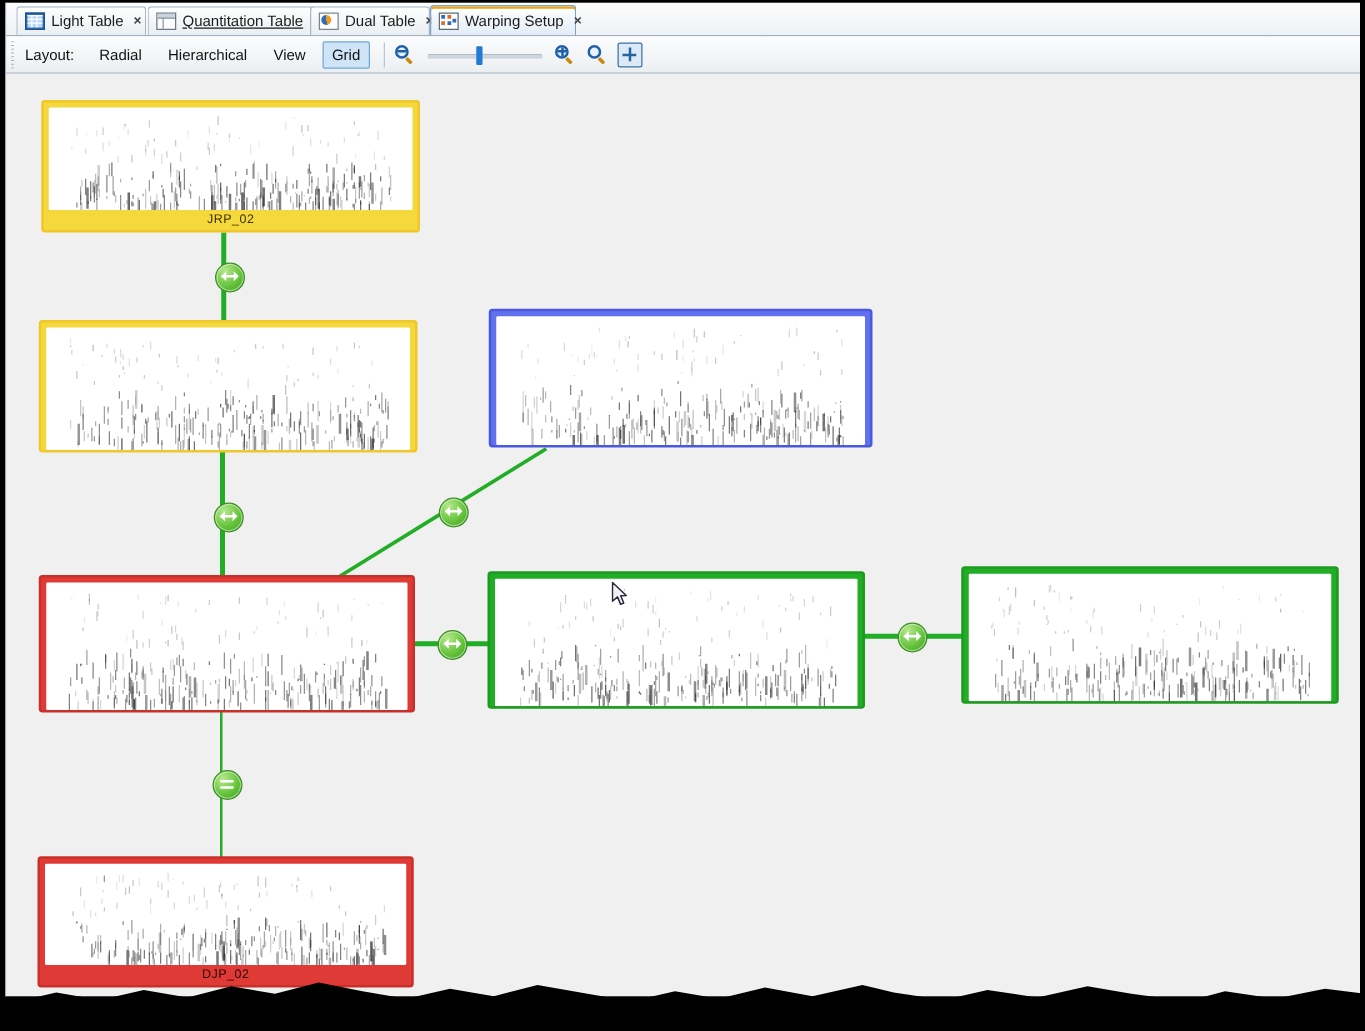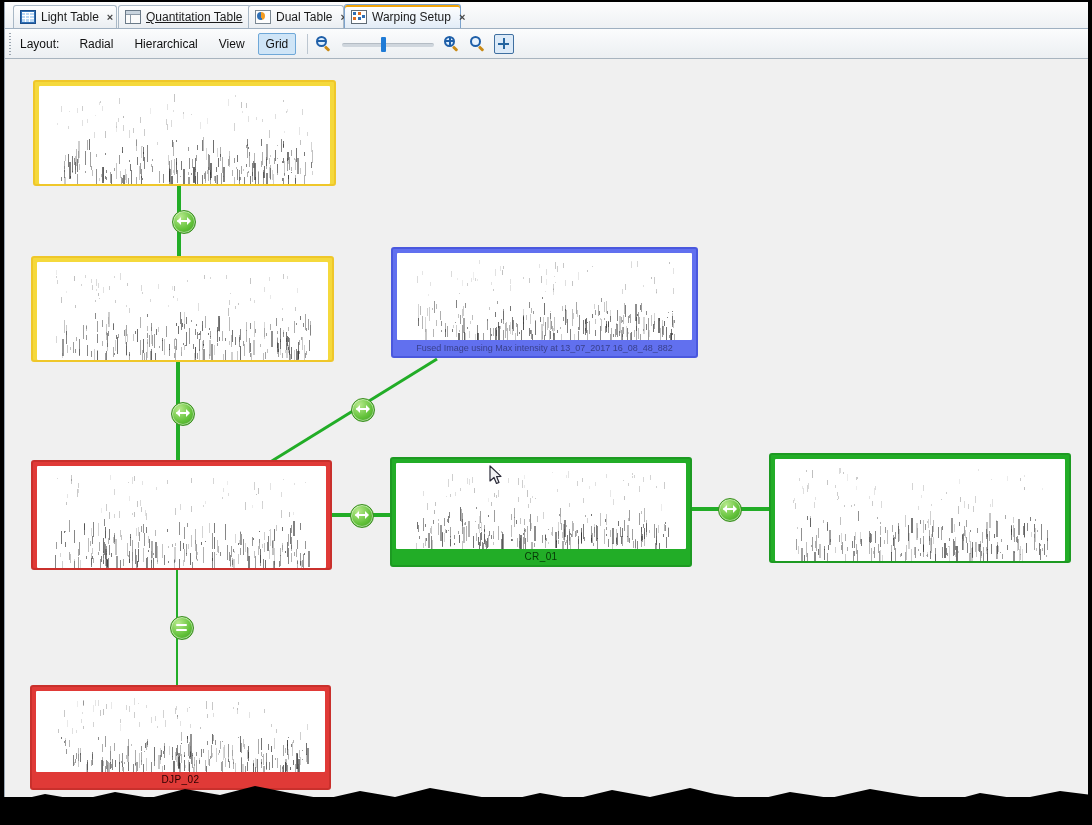--- a/index.html
+++ b/index.html
@@ -528,20 +528,21 @@
               <i style="left:14.73%;top:19.93%;width:0.8px;height:5.4px;opacity:0.23"></i>
               <i style="left:85.17%;top:23.74%;width:0.8px;height:3.1px;opacity:0.10"></i>
               <i style="left:43.54%;top:34.02%;width:0.8px;height:6.1px;opacity:0.21"></i>
               <i style="left:71.96%;top:30.65%;width:0.8px;height:5.8px;opacity:0.14"></i>
               <i style="left:84.03%;top:45.52%;width:0.8px;height:2.4px;opacity:0.10"></i>
               <i style="left:26.55%;top:37.06%;width:0.8px;height:6.0px;opacity:0.17"></i>
               <i style="left:27.38%;top:12.07%;width:0.8px;height:6.4px;opacity:0.21"></i>
               <i style="left:57.88%;top:32.78%;width:0.8px;height:5.4px;opacity:0.09"></i>
             </div>
           </div>
+        <div class="cap">JRP_02</div>
       </div>
 
       <div class="node n-yellow" style="left:26px;top:197px;width:303px;height:106px;">
         <div class="img">
             <div class="spec">
               <i style="left:89.58%;top:81.86%;width:1.4px;height:16.5px;opacity:0.65"></i>
               <i style="left:38.46%;top:74.42%;width:0.8px;height:11.6px;opacity:0.46"></i>
               <i style="left:73.25%;top:92.90%;width:0.8px;height:3.7px;opacity:0.49"></i>
               <i style="left:23.72%;top:63.10%;width:1.4px;height:16.1px;opacity:0.27"></i>
               <i style="left:59.23%;top:79.95%;width:1.4px;height:15.8px;opacity:0.25"></i>
@@ -1112,21 +1113,20 @@
               <i style="left:92.23%;top:10.59%;width:0.8px;height:1.8px;opacity:0.29"></i>
               <i style="left:93.42%;top:40.57%;width:0.8px;height:5.3px;opacity:0.20"></i>
               <i style="left:48.97%;top:26.47%;width:0.8px;height:7.3px;opacity:0.30"></i>
               <i style="left:61.29%;top:22.29%;width:0.8px;height:7.7px;opacity:0.11"></i>
               <i style="left:79.40%;top:10.84%;width:0.8px;height:5.8px;opacity:0.17"></i>
               <i style="left:76.41%;top:41.20%;width:0.8px;height:5.6px;opacity:0.18"></i>
               <i style="left:33.35%;top:18.75%;width:0.8px;height:7.0px;opacity:0.14"></i>
               <i style="left:22.11%;top:30.68%;width:0.8px;height:5.9px;opacity:0.09"></i>
             </div>
           </div>
-        <div class="cap">Fused Image using Max intensity at 13_07_2017 16_08_48_882</div>
       </div>
 
       <div class="node n-red" style="left:26px;top:401px;width:301px;height:110px;">
         <div class="img">
             <div class="spec">
               <i style="left:27.04%;top:71.37%;width:1.4px;height:16.5px;opacity:0.27"></i>
               <i style="left:80.17%;top:82.08%;width:0.8px;height:8.9px;opacity:0.20"></i>
               <i style="left:86.79%;top:80.71%;width:1.4px;height:16.0px;opacity:0.56"></i>
               <i style="left:37.73%;top:59.60%;width:0.8px;height:6.3px;opacity:0.61"></i>
               <i style="left:66.60%;top:84.54%;width:0.8px;height:9.1px;opacity:0.49"></i>
@@ -1697,21 +1697,20 @@
               <i style="left:85.20%;top:16.04%;width:0.8px;height:5.7px;opacity:0.19"></i>
               <i style="left:72.25%;top:12.86%;width:0.8px;height:3.5px;opacity:0.14"></i>
               <i style="left:64.05%;top:17.25%;width:0.8px;height:3.9px;opacity:0.25"></i>
               <i style="left:42.23%;top:39.41%;width:0.8px;height:5.5px;opacity:0.23"></i>
               <i style="left:48.01%;top:41.02%;width:0.8px;height:1.2px;opacity:0.26"></i>
               <i style="left:17.24%;top:38.06%;width:0.8px;height:1.4px;opacity:0.14"></i>
               <i style="left:92.29%;top:21.84%;width:0.8px;height:7.7px;opacity:0.24"></i>
               <i style="left:43.42%;top:20.33%;width:0.8px;height:7.7px;opacity:0.23"></i>
             </div>
           </div>
-        <div class="cap">CR_01</div>
       </div>
 
       <div class="node n-green" style="left:764px;top:394px;width:302px;height:110px;">
         <div class="img">
             <div class="spec">
               <i style="left:17.86%;top:63.64%;width:0.8px;height:5.7px;opacity:0.23"></i>
               <i style="left:43.02%;top:92.88%;width:0.8px;height:3.3px;opacity:0.34"></i>
               <i style="left:42.93%;top:68.27%;width:0.8px;height:11.9px;opacity:0.26"></i>
               <i style="left:12.61%;top:76.72%;width:0.8px;height:13.5px;opacity:0.46"></i>
               <i style="left:39.83%;top:91.46%;width:0.8px;height:8.8px;opacity:0.63"></i>

